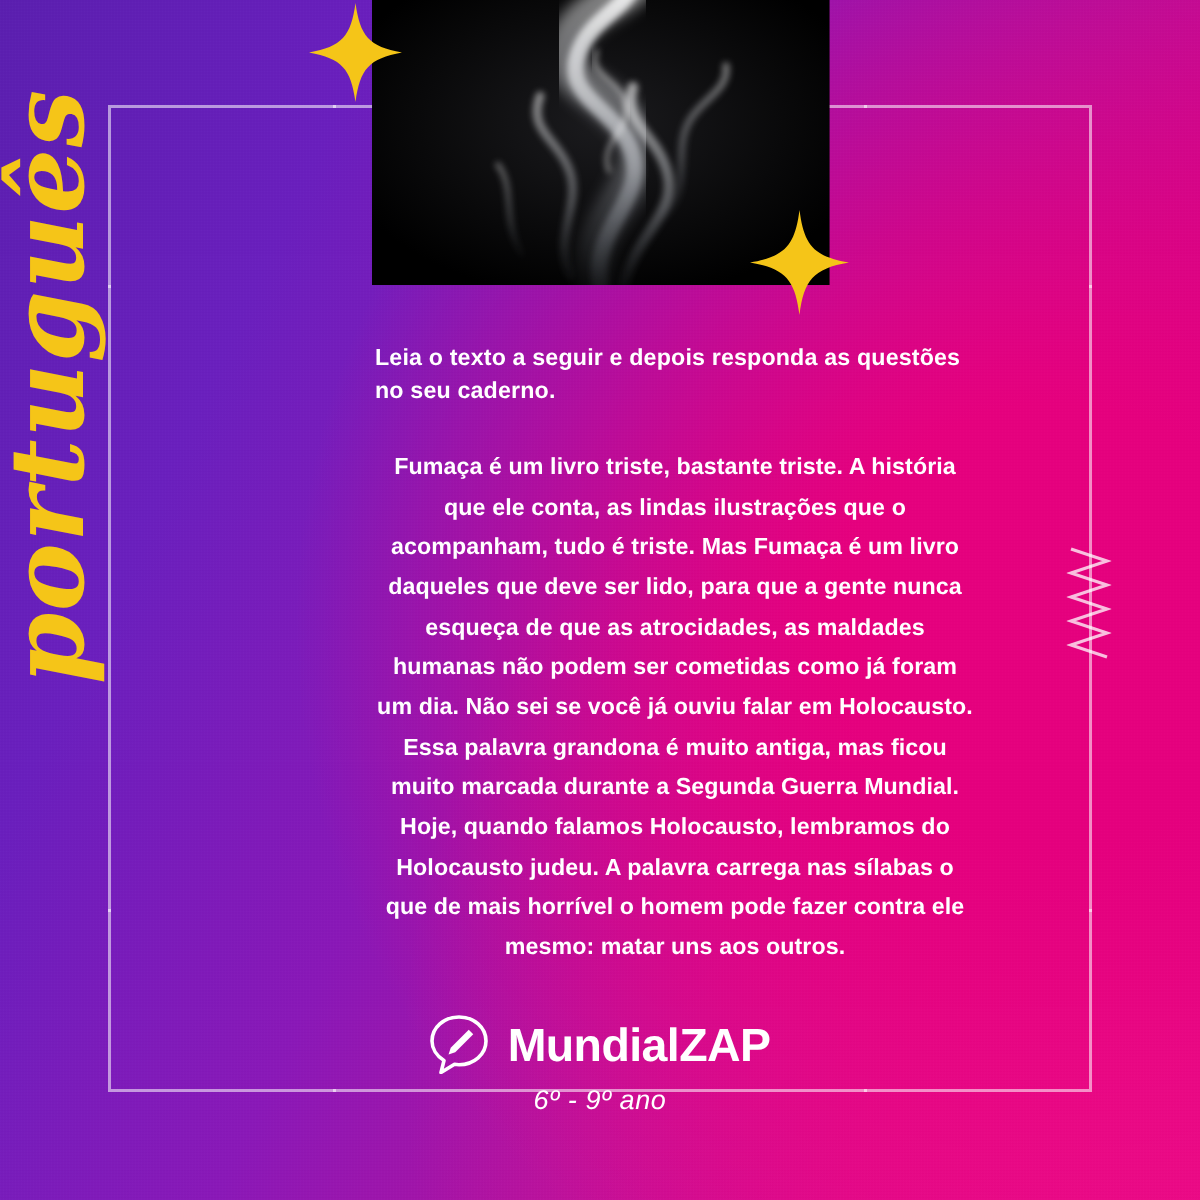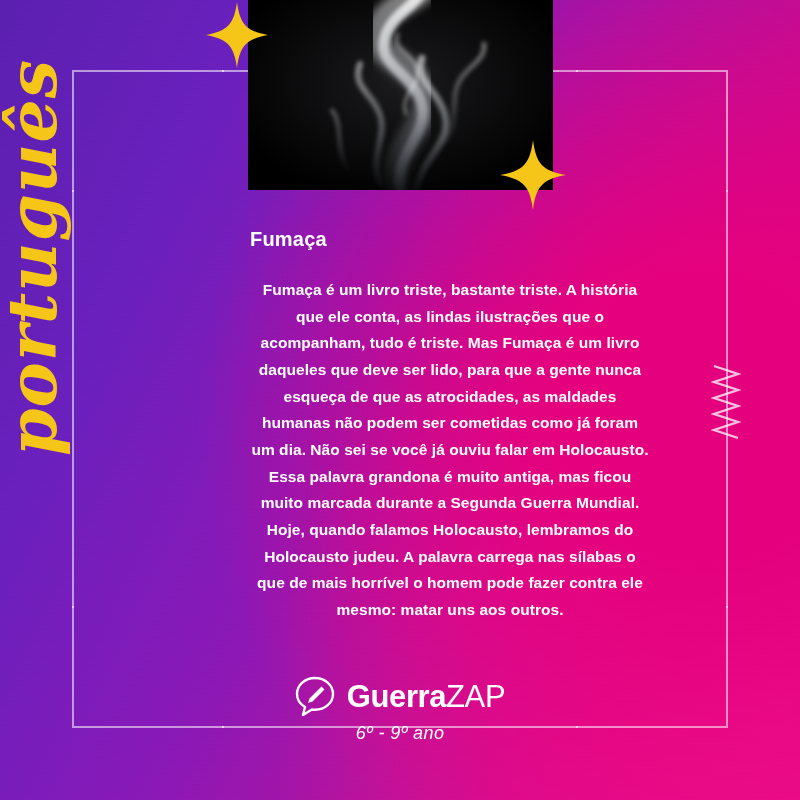--- a/index.html
+++ b/index.html
@@ -181,21 +181,21 @@
     flex: 0 0 auto;
   }
   .logo-text {
     color: #ffffff;
     font-size: 31px;
     font-weight: bold;
     letter-spacing: -0.4px;
     line-height: 1;
   }
   .logo-text .zap {
-    font-weight: normal;
+    font-weight: bold;
   }
   .logo-sub {
     margin-top: 7px;
     color: #ffffff;
     font-size: 18px;
     font-style: italic;
     letter-spacing: 0.4px;
   }
 </style>
 </head>
@@ -258,30 +258,30 @@
   <svg class="sparkle" style="left:206px; top:2px; width:62px; height:66px;" viewBox="0 0 62 66">
     <path d="M31 0 C 34 22, 40 29, 62 33 C 40 37, 34 44, 31 66 C 28 44, 22 37, 0 33 C 22 29, 28 22, 31 0 Z" fill="#f5c518"></path>
   </svg>
   <svg class="sparkle" style="left:500px; top:140px; width:66px; height:70px;" viewBox="0 0 66 70">
     <path d="M33 0 C 36 23, 42 31, 66 35 C 42 39, 36 47, 33 70 C 30 47, 24 39, 0 35 C 24 31, 30 23, 33 0 Z" fill="#f5c518"></path>
   </svg>
 
   <div class="subject">português</div>
 
   <div class="content">
-    <h2 class="title">Fumaça</h2>
+    <p class="instruction">Leia o texto a seguir e depois responda as questões no seu caderno.</p>
     <p class="body-text">Fumaça é um livro triste, bastante triste. A história que ele conta, as lindas ilustrações que o acompanham, tudo é triste. Mas Fumaça é um livro daqueles que deve ser lido, para que a gente nunca esqueça de que as atrocidades, as maldades humanas não podem ser cometidas como já foram um dia. Não sei se você já ouviu falar em Holocausto. Essa palavra grandona é muito antiga, mas ficou muito marcada durante a Segunda Guerra Mundial. Hoje, quando falamos Holocausto, lembramos do Holocausto judeu. A palavra carrega nas sílabas o que de mais horrível o homem pode fazer contra ele mesmo: matar uns aos outros.</p>
   </div>
 
   <div class="footer">
     <div class="logo-row">
       <svg class="logo-mark" viewBox="0 0 40 40">
         <path d="M20 2 C 10 2, 2 9, 2 18 C 2 23, 5 28, 10 31 L 8 39 L 17 33.5 C 18 33.7, 19 33.8, 20 33.8 C 30 33.8, 38 26.8, 38 18 C 38 9, 30 2, 20 2 Z" fill="none" stroke="#ffffff" stroke-width="2.4" stroke-linejoin="round"></path>
         <path d="M26.5 10.5 L 29.5 13.5 L 17.5 25.5 L 13 27 L 14.5 22.5 Z" fill="#ffffff"></path>
       </svg>
       <div class="logo-text">
-        <span>Guerra</span><span class="zap">ZAP</span>
+        <span>Mundial</span><span class="zap">ZAP</span>
       </div>
     </div>
     <div class="logo-sub">6º - 9º ano</div>
   </div>
 
 </div>
 
 </body></html>

